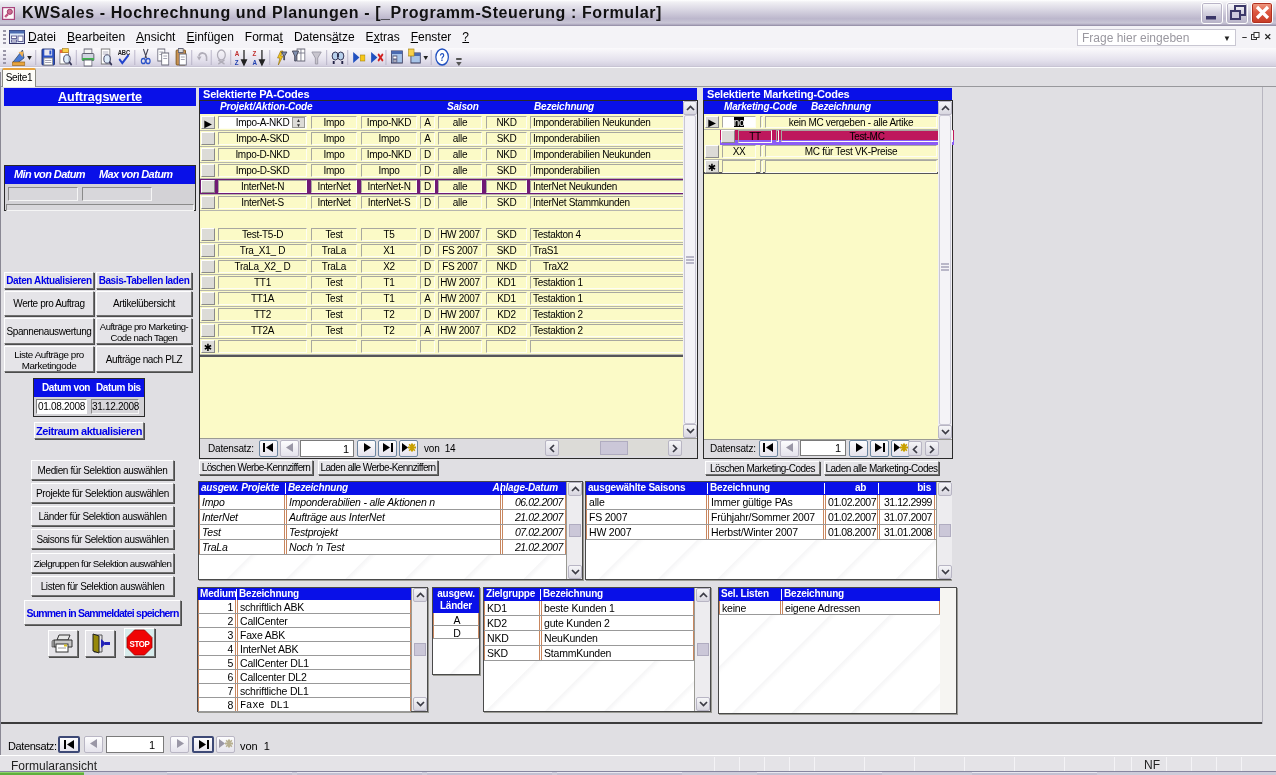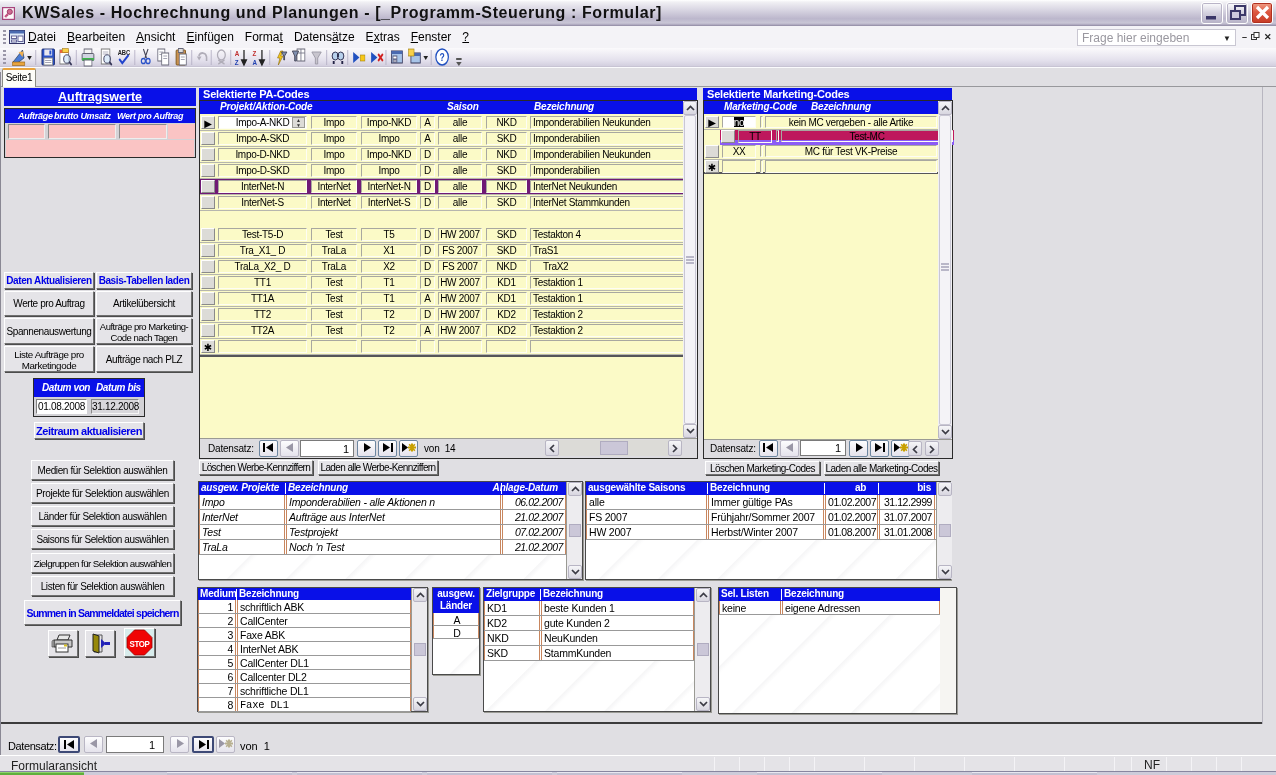--- a/index.html
+++ b/index.html
@@ -268,46 +268,43 @@
 </svg>
 </div>
 
 <div id="tabstrip" class="abs"></div>
 <div id="tab1" class="abs">Seite1</div>
 
 <div id="leftpanel" class="abs" style="left:4px;top:87px;width:193px;height:644px;">
 
   <div class="abs blue" style="left:0;top:1px;width:192px;height:18px;text-align:center;font-weight:bold;font-size:12.5px;padding-top:2px;"><span style="text-decoration:underline;">Auftragswerte</span></div>
 
-  <div class="abs" style="left:0;top:21px;width:192px;height:50px;border:1px solid #2a2a2a;background:#D3D2D6;">
-    <div class="abs blue" style="left:0;top:0;width:190px;height:14px;font-size:9px;letter-spacing:-0.3px;font-style:italic;font-weight:bold;white-space:nowrap;">
-      <span class="abs" style="left:13px;top:2px;">Aufträge</span>
-        <span class="abs" style="left:49px;top:2px;">brutto Umsatz</span>
-        <span class="abs" style="left:112px;top:2px;">Wert pro Auftrag</span>
-    </div>
-    <div class="abs" style="left:3px;top:15px;width:37px;height:15px;background:#FAC4C4;border:1px solid;border-color:#8a8a8a #eee #eee #8a8a8a;"></div>
-    <div class="abs" style="left:43px;top:15px;width:68px;height:15px;background:#FAC4C4;border:1px solid;border-color:#8a8a8a #eee #eee #8a8a8a;"></div>
-    <div class="abs" style="left:114px;top:15px;width:48px;height:15px;background:#FAC4C4;border:1px solid;border-color:#8a8a8a #eee #eee #8a8a8a;"></div>
-    <div class="abs" style="left:163px;top:15px;width:27px;height:15px;background:#FAC4C4;"></div>
-    <div class="abs" style="left:1px;top:31px;width:188px;height:17px;background:#FAC4C4;"></div>
-  </div>
-
+
+  <div class="abs" style="left:0;top:78px;width:192px;height:46px;border:1px solid #2a2a2a;background:#D3D2D6;">
+    <div class="abs blue" style="left:0;top:0;width:190px;height:18px;font-size:11px;letter-spacing:-0.6px;font-style:italic;font-weight:bold;white-space:nowrap;">
+      <span class="abs" style="left:9px;top:2px;">Min von Datum</span>
+        <span class="abs" style="left:94px;top:2px;">Max von Datum</span>
+    </div>
+    <div class="abs" style="left:3px;top:21px;width:70px;height:14px;background:#D8D7DB;border:1px solid;border-color:#8a8a8a #f5f5f5 #f5f5f5 #8a8a8a;"></div>
+    <div class="abs" style="left:77px;top:21px;width:70px;height:14px;background:#D8D7DB;border:1px solid;border-color:#8a8a8a #f5f5f5 #f5f5f5 #8a8a8a;"></div>
+    <div class="abs" style="left:1px;top:38px;width:188px;height:7px;background:#D8D7DB;border:1px solid;border-color:#8a8a8a #f5f5f5 #f5f5f5 #8a8a8a;"></div>
+  </div>
 
 
   <div class="abs btn btnblue" style="left:0;top:185px;width:90px;height:17px;line-height:16px;">Daten Aktualisieren</div>
   <div class="abs btn btnblue" style="left:92px;top:185px;width:96px;height:17px;line-height:16px;">Basis-Tabellen laden</div>
   <div class="abs btn" style="left:0;top:204px;width:90px;height:25px;line-height:24px;">Werte pro Auftrag</div>
   <div class="abs btn" style="left:92px;top:204px;width:96px;height:25px;line-height:24px;">Artikelübersicht</div>
   <div class="abs btn" style="left:0;top:231px;width:90px;height:26px;line-height:25px;">Spannenauswertung</div>
   <div class="abs btn" style="left:92px;top:231px;width:96px;height:26px;line-height:11px;padding-top:2px;font-size:9.5px;letter-spacing:-0.5px;">Aufträge pro Marketing-<br>Code nach Tagen</div>
   <div class="abs btn" style="left:0;top:259px;width:90px;height:26px;line-height:11px;padding-top:2px;font-size:9.8px;letter-spacing:-0.4px;">Liste Aufträge pro<br>Marketingode</div>
   <div class="abs btn" style="left:92px;top:259px;width:96px;height:26px;line-height:25px;">Aufträge nach PLZ</div>
 
   <div class="abs" style="left:29px;top:291px;width:112px;height:39px;border:1px solid #2a2a2a;background:#D3D2D6;">
-    <div class="abs blue" style="left:0;top:0;width:110px;height:18px;font-size:10.5px;letter-spacing:-0.4px;font-style:italic;font-weight:bold;white-space:nowrap;">
+    <div class="abs blue" style="left:0;top:0;width:110px;height:18px;font-size:10.5px;letter-spacing:-0.4px;font-weight:bold;white-space:nowrap;">
       <span class="abs" style="left:8px;top:3px;font-size:10px;">Datum von</span>
         <span class="abs" style="left:62px;top:3px;font-size:10px;">Datum bis</span>
     </div>
     <div class="abs" style="left:2px;top:20px;width:51px;height:15px;background:#fff;border:1px solid;border-color:#808080 #fff #fff #808080;font-size:10px;letter-spacing:-0.3px;text-align:center;padding-top:1px;">01.08.2008</div>
     <div class="abs" style="left:57px;top:20px;width:48px;height:15px;background:#D8D7DB;border:1px solid;border-color:#8a8a8a #f5f5f5 #f5f5f5 #8a8a8a;font-size:10px;letter-spacing:-0.3px;text-align:center;padding-top:1px;">31.12.2008</div>
   </div>
 
   <div class="abs btn btnblue" style="left:30px;top:335px;width:110px;height:17px;line-height:16px;font-size:11px;letter-spacing:-0.5px;">Zeitraum aktualisieren</div>
 
   <div class="abs btn" style="left:27px;top:373px;width:143px;height:20px;line-height:19px;">Medien für Selektion auswählen</div>

